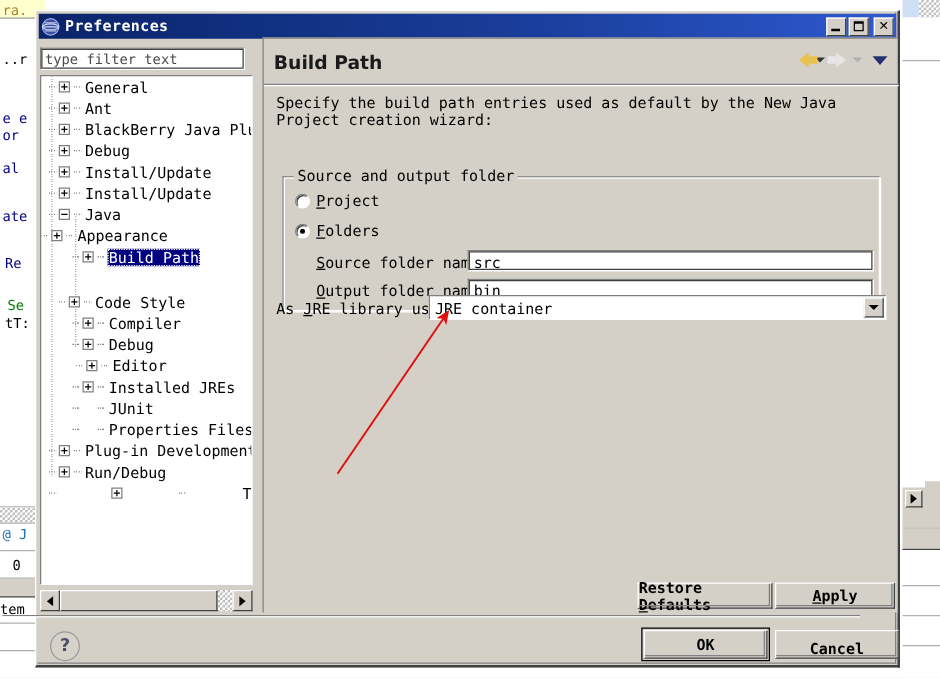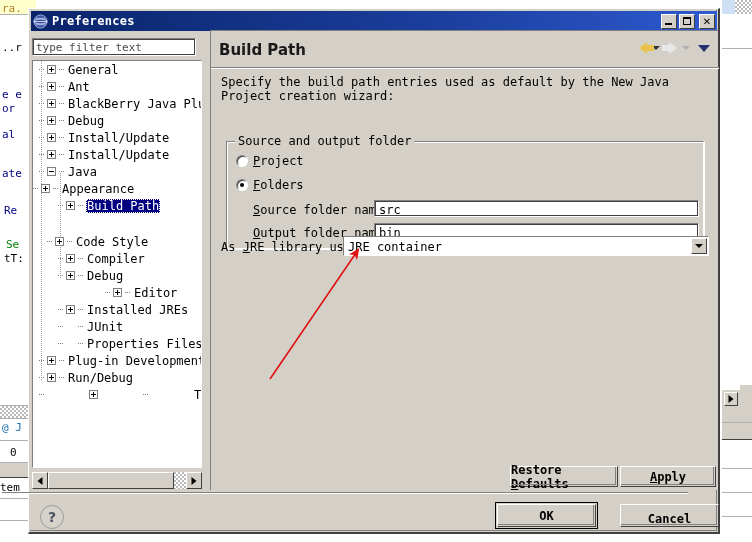--- a/index.html
+++ b/index.html
@@ -420,21 +420,21 @@
           <span class="expander plus"></span>
           <span class="dots"></span>
           <span class="tree-label">Compiler</span>
         </div>
         <div class="tree-row" style="padding-left: 25px;">
           <span class="dots"></span>
           <span class="expander plus"></span>
           <span class="dots"></span>
           <span class="tree-label">Debug</span>
         </div>
-        <div class="tree-row" style="padding-left: 28px; margin-left: 44px;">
+        <div class="tree-row" style="padding-left: 28px;">
           <span class="dots"></span>
           <span class="expander plus"></span>
           <span class="dots"></span>
           <span class="tree-label">Editor</span>
         </div>
         <div class="tree-row" style="padding-left: 25px;">
           <span class="dots"></span>
           <span class="expander plus"></span>
           <span class="dots"></span>
           <span class="tree-label">Installed JREs</span>
@@ -541,21 +541,21 @@
     <span><span class="u">A</span>pply</span>
   </div>
 
   <div class="bottom-sep"></div>
   <div class="bottom-sep2"></div>
 
   <div class="help-btn">
     <span>?</span>
   </div>
 
-  <div class="btn default" style="left:497px;top:504px;width:99px;height:23px;">
+  <div class="btn default" style="left:515px;top:504px;width:99px;height:23px;">
     <span>OK</span>
   </div>
   <div class="btn" style="left:620px;top:504px;width:99px;height:23px;align-items:flex-end;">
     <span>Cancel</span>
   </div>
 
   <svg class="annot">
     <defs>
       <marker id="redhead" markerWidth="7" markerHeight="7" refX="5.5" refY="3" orient="auto">
         <path d="M0,0 L7,3 L0,6 L1.7,3 Z" fill="#e01010"></path>

